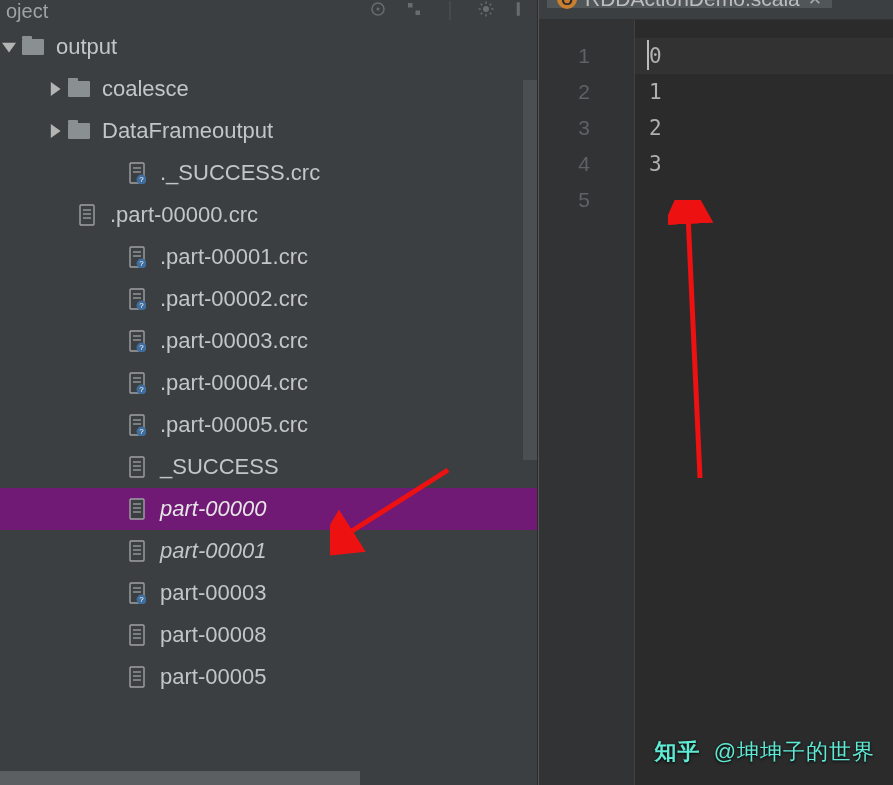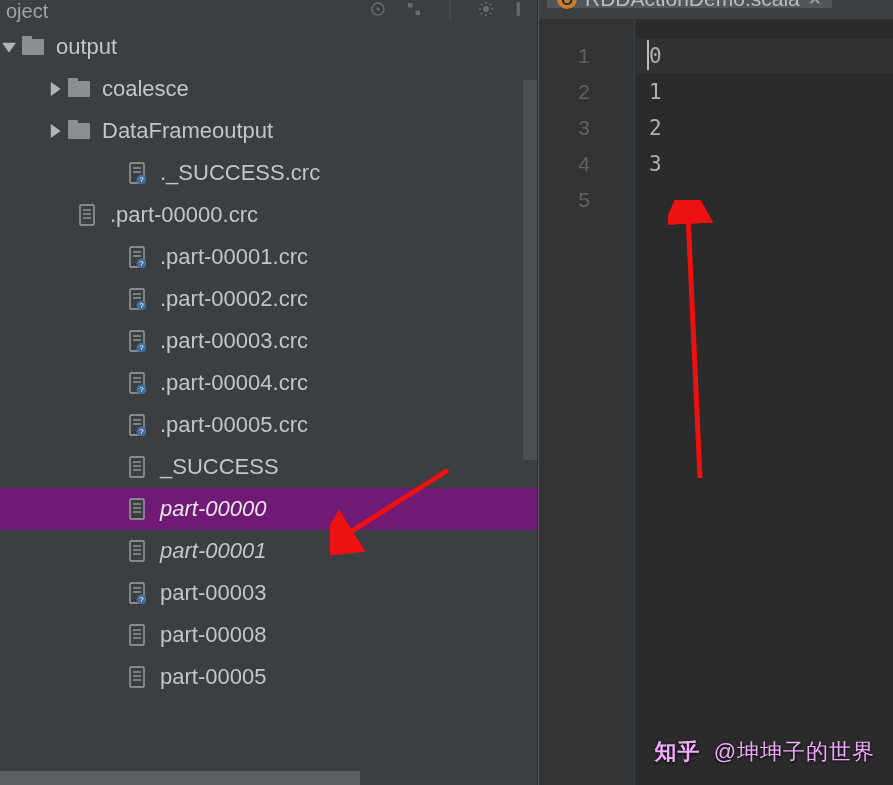--- a/index.html
+++ b/index.html
@@ -42,21 +42,21 @@
   .gutter .ln { height: 36px; line-height: 36px; font-size: 21px; color: #5f6264; text-align: right; padding-right: 44px; }
   .code { flex: 1; padding-top: 18px; padding-left: 14px; position: relative; }
   .code .cl { height: 36px; line-height: 36px; font-size: 21px; color: #b0b0b0; font-family: Consolas, monospace; }
 
   .cursor-line { position: absolute; top: 18px; left: 0; right: 0; height: 36px; background: #323232; z-index: 0; }
   .caret { position: absolute; top: 20px; left: 12px; width: 2px; height: 30px; background: #bbbbbb; z-index: 2; }
   .code .cl { position: relative; z-index: 1; }
 
   
   .anno { position: absolute; pointer-events: none; z-index: 50; }
-  .watermark { position: absolute; right: 18px; bottom: 18px; color: #f0abfc; font-size: 22px; text-shadow: 0 1px 3px #000; z-index: 60; letter-spacing: 1px; }
+  .watermark { position: absolute; right: 18px; bottom: 18px; color: #5eead4; font-size: 22px; text-shadow: 0 1px 3px #000; z-index: 60; letter-spacing: 1px; }
   .watermark .zh { font-weight: bold; margin-right: 6px; }
 </style>
 </head>
 <body>
 
 <div class="root">
 
   <div class="sidebar">
     <div class="sidebar-header">
       <span class="title">oject</span>

